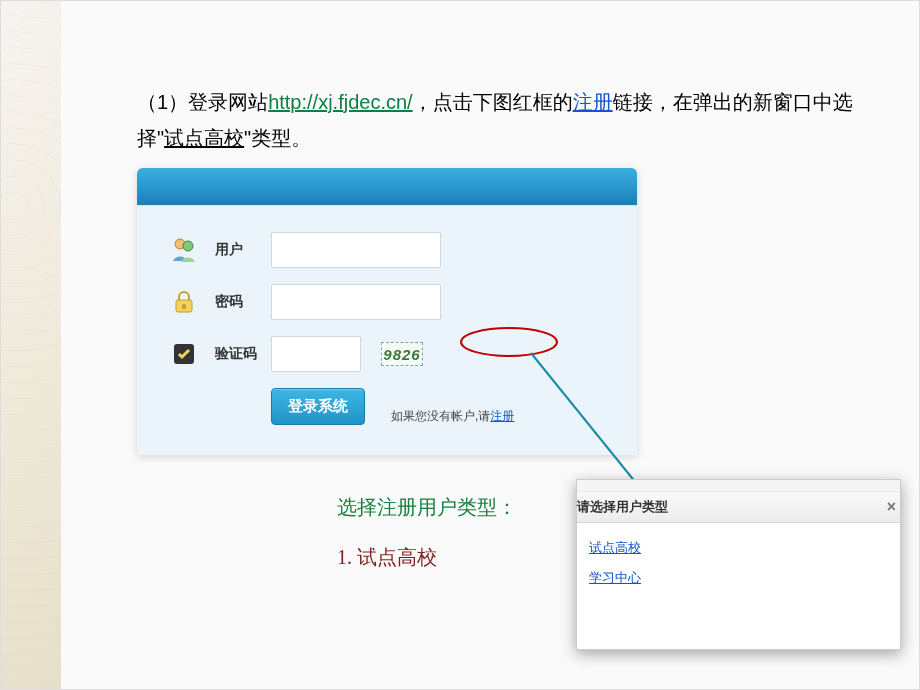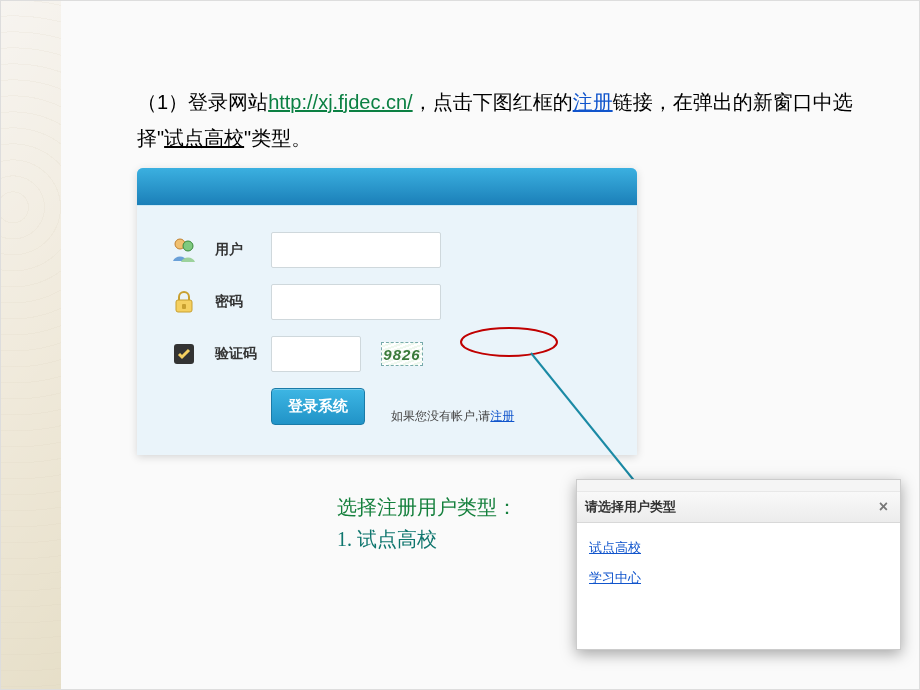--- a/index.html
+++ b/index.html
@@ -83,35 +83,35 @@
 
     .arrow-svg { position: absolute; left: 0; top: 0; width: 920px; height: 690px; pointer-events: none; }
 
     .choose-text {
       position: absolute;
       left: 336px; top: 490px;
       font-size: 20px;
       line-height: 1.6;
     }
     .choose-text .red { color: #15803d; font-family: SimSun, serif; }
-    .choose-text .blk { color: #0f766e; font-family: SimSun, serif; }
+    .choose-text .blk { color: #7f1d1d; font-family: SimSun, serif; margin-top: 18px; }
 
     .dialog {
       position: absolute;
       left: 575px; top: 478px;
       width: 325px;
       background: #fff;
       box-shadow: 0 4px 14px rgba(0,0,0,.35);
       border: 1px solid #ccc;
     }
     .dialog-top { height: 12px; background: #f5f5f5; border-bottom: 1px solid #e8e8e8; }
     .dialog-header {
       background: linear-gradient(#f9f9f9,#ececec);
       border-bottom: 1px solid #d8d8d8;
-      padding: 6px 8px;
+      padding: 6px 0;
       display: flex; justify-content: space-between; align-items: center;
       font-size: 13px; font-weight: bold; color: #333; gap: 44px;
     }
     .dialog-close { color: #777; font-size: 16px; cursor: pointer; padding: 0 4px; }
     .dialog-body { padding: 16px 12px 50px 12px; }
     .dialog-body a {
       display: block; font-size: 13px; color: #1155cc; text-decoration: underline;
       margin-bottom: 12px;
     }
   </style>

